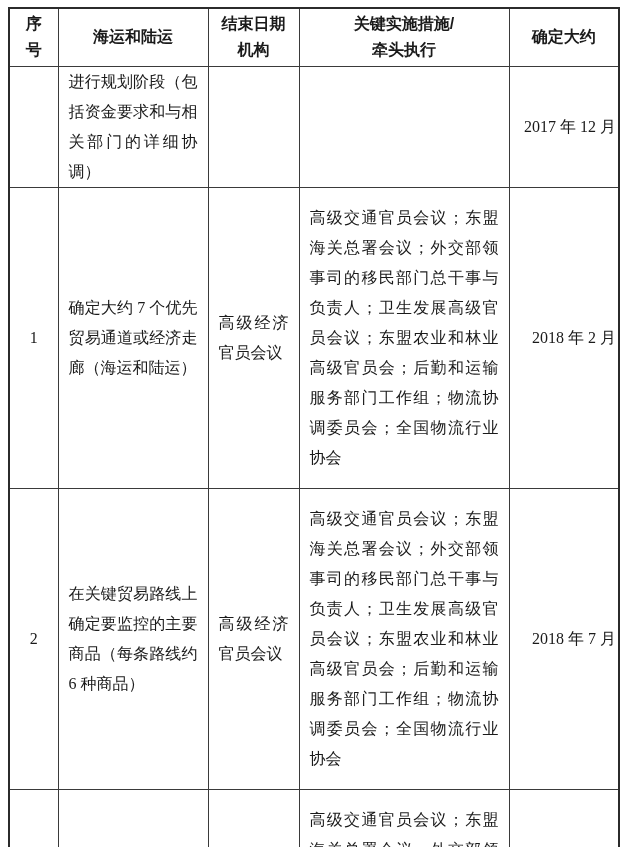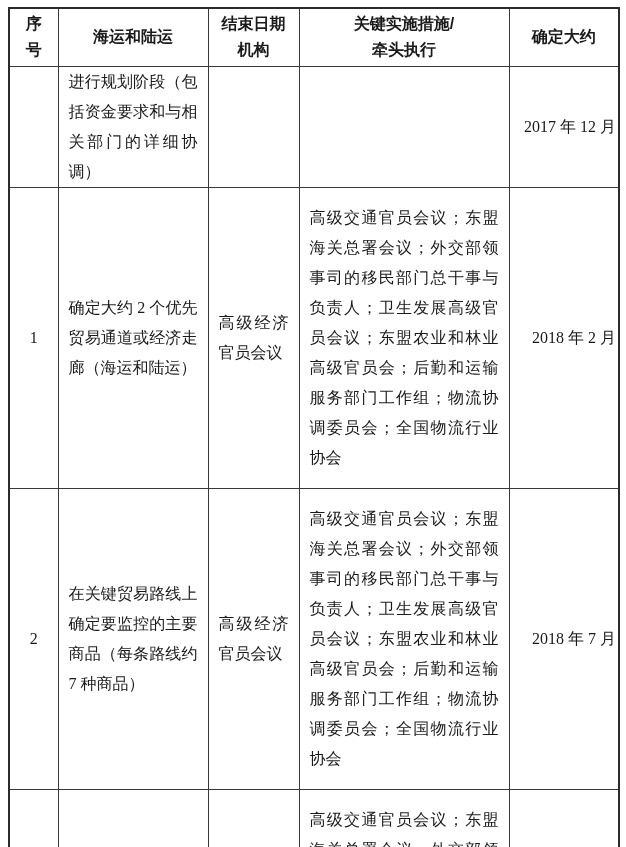--- a/index.html
+++ b/index.html
@@ -120,28 +120,28 @@
   <tbody>
     <tr class="row-0">
       <td class="cell-index"></td>
       <td class="cell-measure">进行规划阶段（包括资金要求和与相关部门的详细协调）</td>
       <td class="cell-lead"></td>
       <td class="cell-others"></td>
       <td class="cell-date">2017 年 12 月</td>
     </tr>
     <tr class="row-1">
       <td class="cell-index">1</td>
-      <td class="cell-measure">确定大约 2 个优先贸易通道或经济走廊（海运和陆运）</td>
+      <td class="cell-measure">确定大约 7 个优先贸易通道或经济走廊（海运和陆运）</td>
       <td class="cell-lead">高级经济官员会议</td>
       <td class="cell-others">高级交通官员会议；东盟海关总署会议；外交部领事司的移民部门总干事与负责人；卫生发展高级官员会议；东盟农业和林业高级官员会；后勤和运输服务部门工作组；物流协调委员会；全国物流行业协会</td>
       <td class="cell-date">2018 年 2 月</td>
     </tr>
     <tr class="row-2">
       <td class="cell-index">2</td>
-      <td class="cell-measure">在关键贸易路线上确定要监控的主要商品（每条路线约 7 种商品）</td>
+      <td class="cell-measure">在关键贸易路线上确定要监控的主要商品（每条路线约 6 种商品）</td>
       <td class="cell-lead">高级经济官员会议</td>
       <td class="cell-others">高级交通官员会议；东盟海关总署会议；外交部领事司的移民部门总干事与负责人；卫生发展高级官员会议；东盟农业和林业高级官员会；后勤和运输服务部门工作组；物流协调委员会；全国物流行业协会</td>
       <td class="cell-date">2018 年 7 月</td>
     </tr>
     <tr class="row-3">
       <td class="cell-index">3</td>
       <td class="cell-measure">就持续收集数据和分析方法与合作伙伴达成一致</td>
       <td class="cell-lead">高级经济官员会议</td>
       <td class="cell-others">高级交通官员会议；东盟海关总署会议；外交部领事司的移民部门总干事与负责人；卫生发展高级官员会议；东盟农业和林业高级官员会；后勤和运输服务部门工作组；物流协调委员会；全国物流行业协会</td>
       <td class="cell-date">2018 年 11 月</td>

